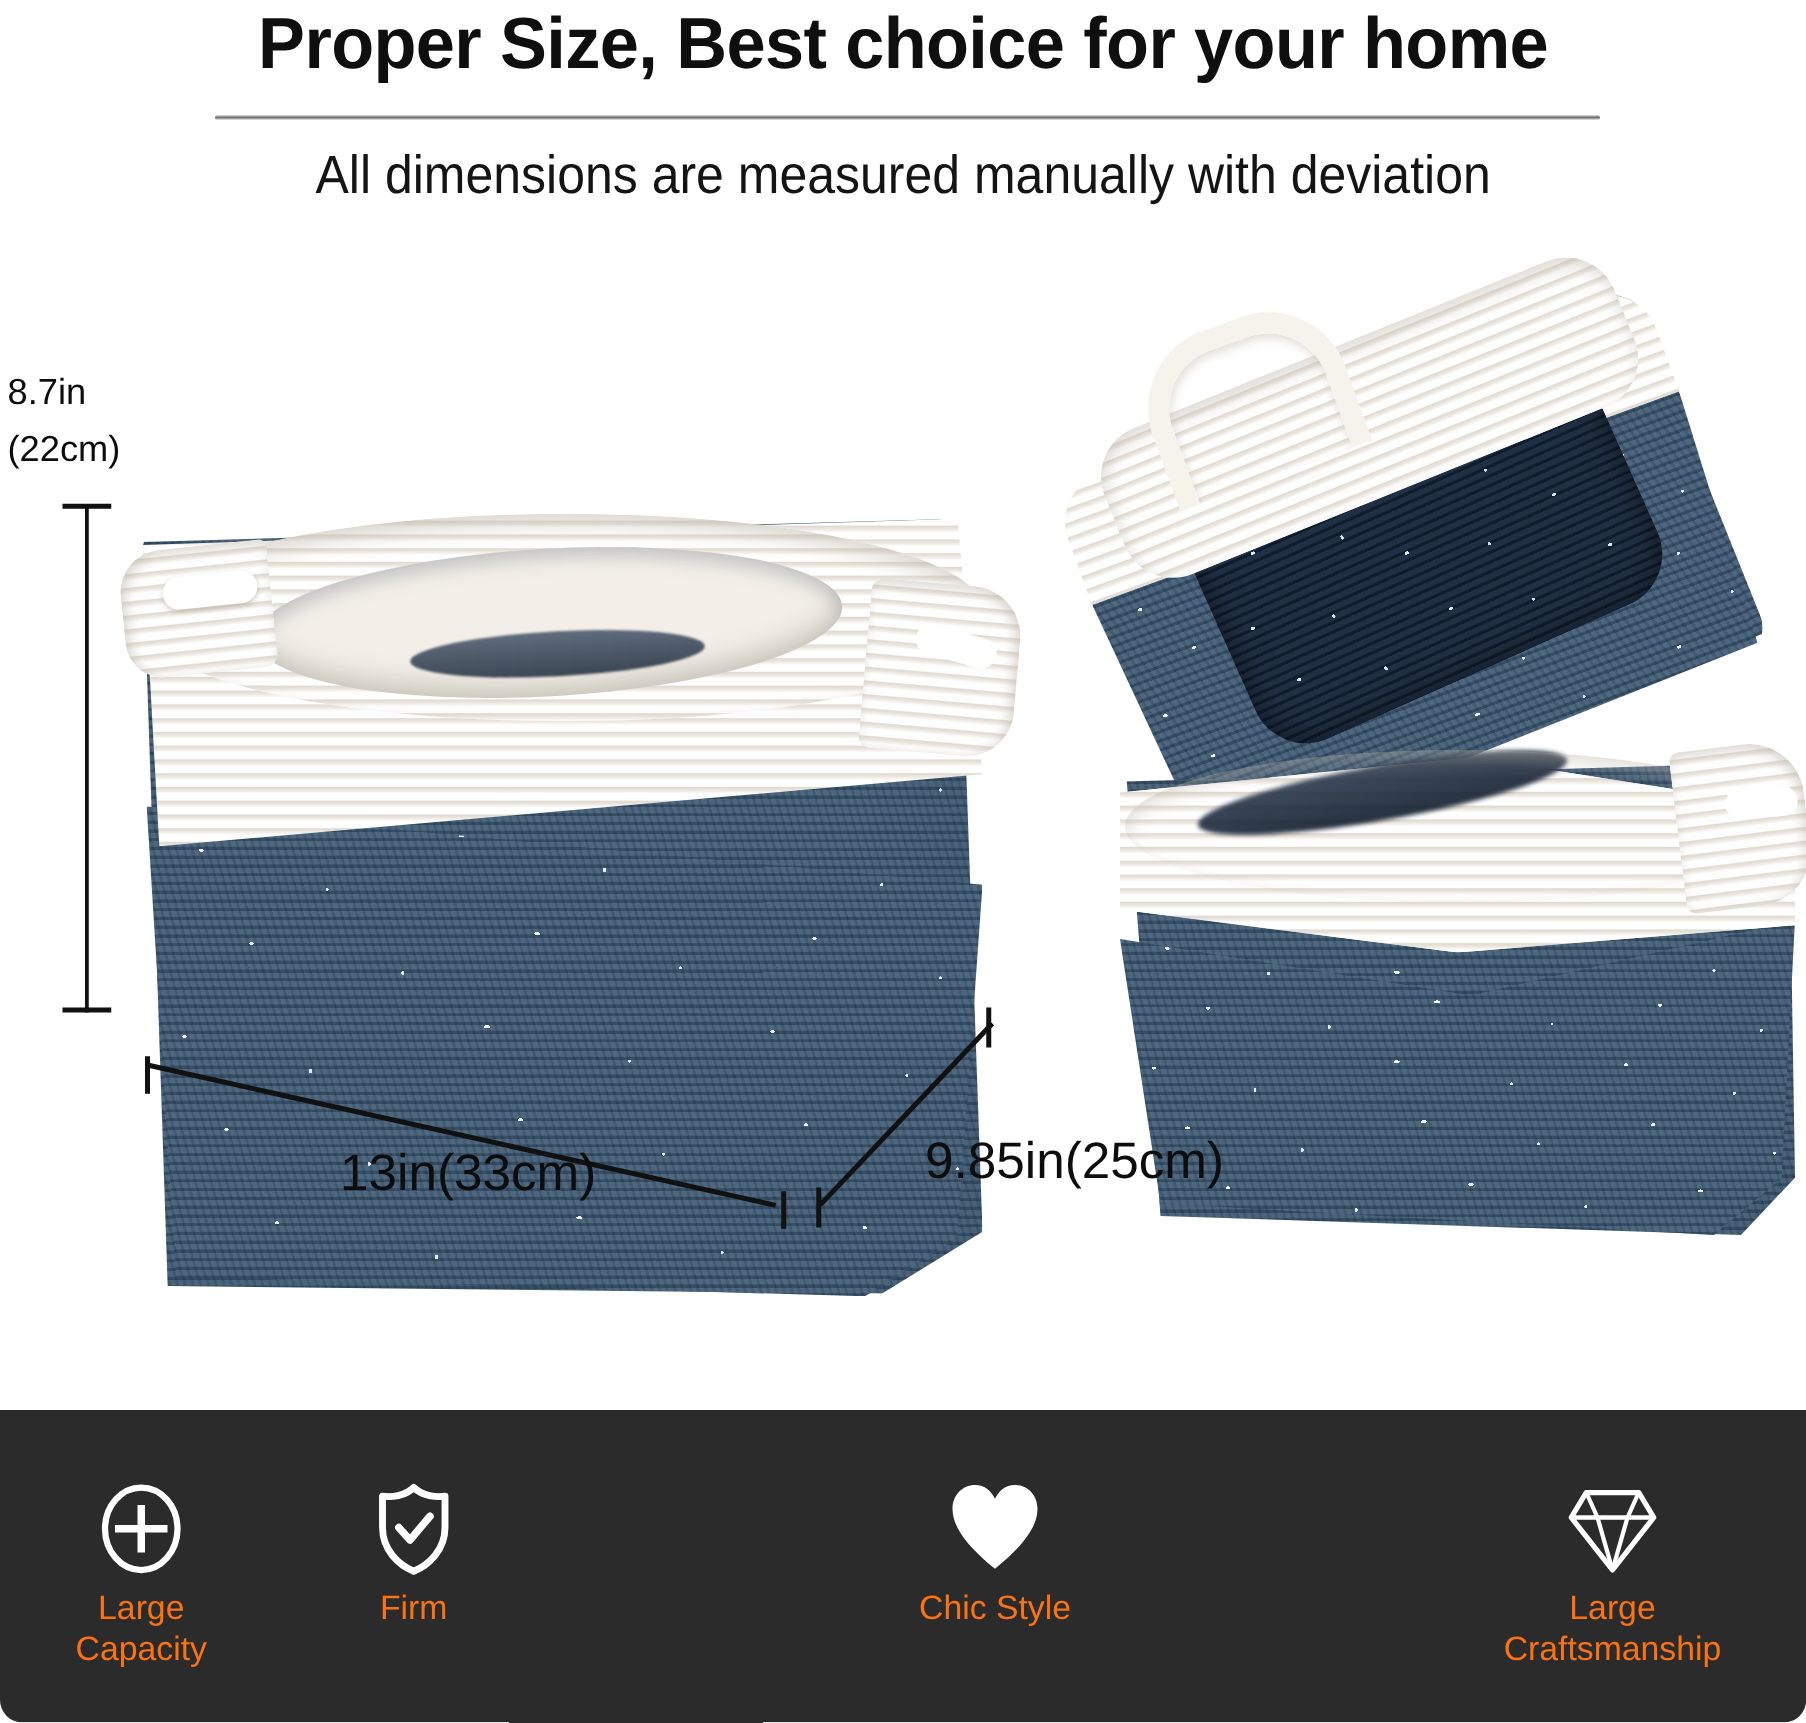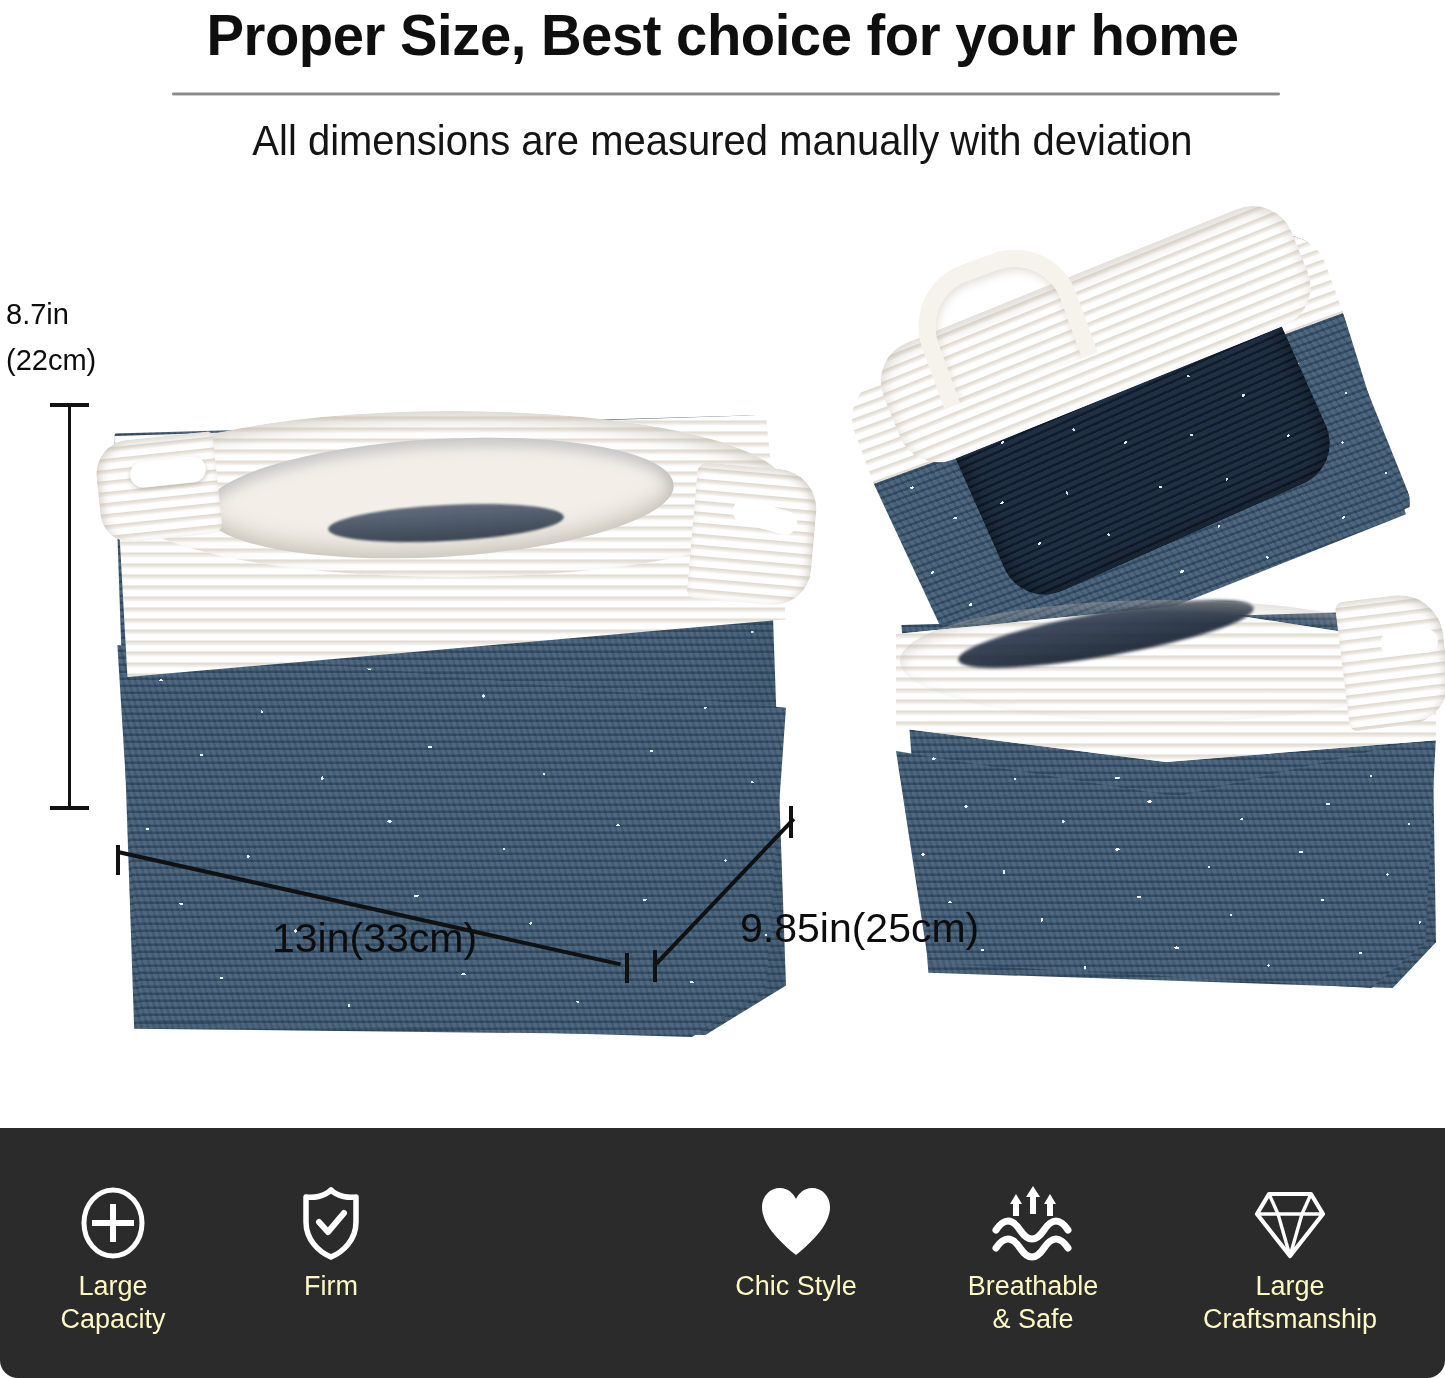--- a/index.html
+++ b/index.html
@@ -500,21 +500,21 @@
     display: block;
     height: 78px;
     margin: 0 auto 8px auto;
     text-align: center;
   }
   .feature-icon svg { display: block; margin: 0 auto; }
   .feature-label {
     font-family: "Liberation Sans", sans-serif;
     font-size: 27px;
     line-height: 33px;
-    color: #fef9c3;
+    color: #f97316;
     text-align: center;
     white-space: pre-line;
   }
   .f0 { left: 10px; }
   .f1 { left: 228px; }
   .f2 { left: 455px; }
   .f3 { left: 693px; }
   .f4 { left: 930px; }
   .f5 { left: 1165px; width: 250px; }
 </style>
@@ -615,35 +615,20 @@
 
       <div class="feature f3">
         <span class="feature-icon">
           <svg width="76" height="78" viewBox="0 0 76 78">
             <path d="M38 71 C12 50 4 35 4 23 C4 12 12 4 22 4 C30 4 35 9 38 15 C41 9 46 4 54 4 C64 4 72 12 72 23 C72 35 64 50 38 71 Z" fill="#ffffff"></path>
           </svg>
         </span>
         <div class="feature-label">Chic Style</div>
       </div>
 
-      <div class="feature f4">
-        <span class="feature-icon">
-          <svg width="90" height="78" viewBox="0 0 90 78">
-
-            <path d="M45 2 L52 13 L48 13 L48 30 L42 30 L42 13 L38 13 Z" fill="#ffffff"></path>
-            <path d="M28 10 L34 20 L31 20 L31 32 L25 32 L25 20 L22 20 Z" fill="#ffffff"></path>
-            <path d="M62 10 L68 20 L65 20 L65 32 L59 32 L59 20 L56 20 Z" fill="#ffffff"></path>
-
-            <path d="M8 46 C16 34 24 34 32 46 C40 58 48 58 56 46 C64 34 72 34 80 46" fill="none" stroke="#ffffff" stroke-width="7" stroke-linecap="round"></path>
-            <path d="M8 64 C16 52 24 52 32 64 C40 76 48 76 56 64 C64 52 72 52 80 64" fill="none" stroke="#ffffff" stroke-width="7" stroke-linecap="round"></path>
-          </svg>
-        </span>
-        <div class="feature-label">Breathable
-&amp; Safe</div>
-      </div>
 
       <div class="feature f5">
         <span class="feature-icon">
           <svg width="74" height="78" viewBox="0 0 74 78">
             <path d="M16 10 L58 10 L70 30 L37 72 L4 30 Z" fill="none" stroke="#ffffff" stroke-width="4.2" stroke-linejoin="round"></path>
             <line x1="4" y1="30" x2="70" y2="30" stroke="#ffffff" stroke-width="3.6"></line>
             <line x1="16" y1="10" x2="25" y2="30" stroke="#ffffff" stroke-width="3.4"></line>
             <line x1="58" y1="10" x2="49" y2="30" stroke="#ffffff" stroke-width="3.4"></line>
             <line x1="25" y1="30" x2="37" y2="72" stroke="#ffffff" stroke-width="3.4"></line>
             <line x1="49" y1="30" x2="37" y2="72" stroke="#ffffff" stroke-width="3.4"></line>

